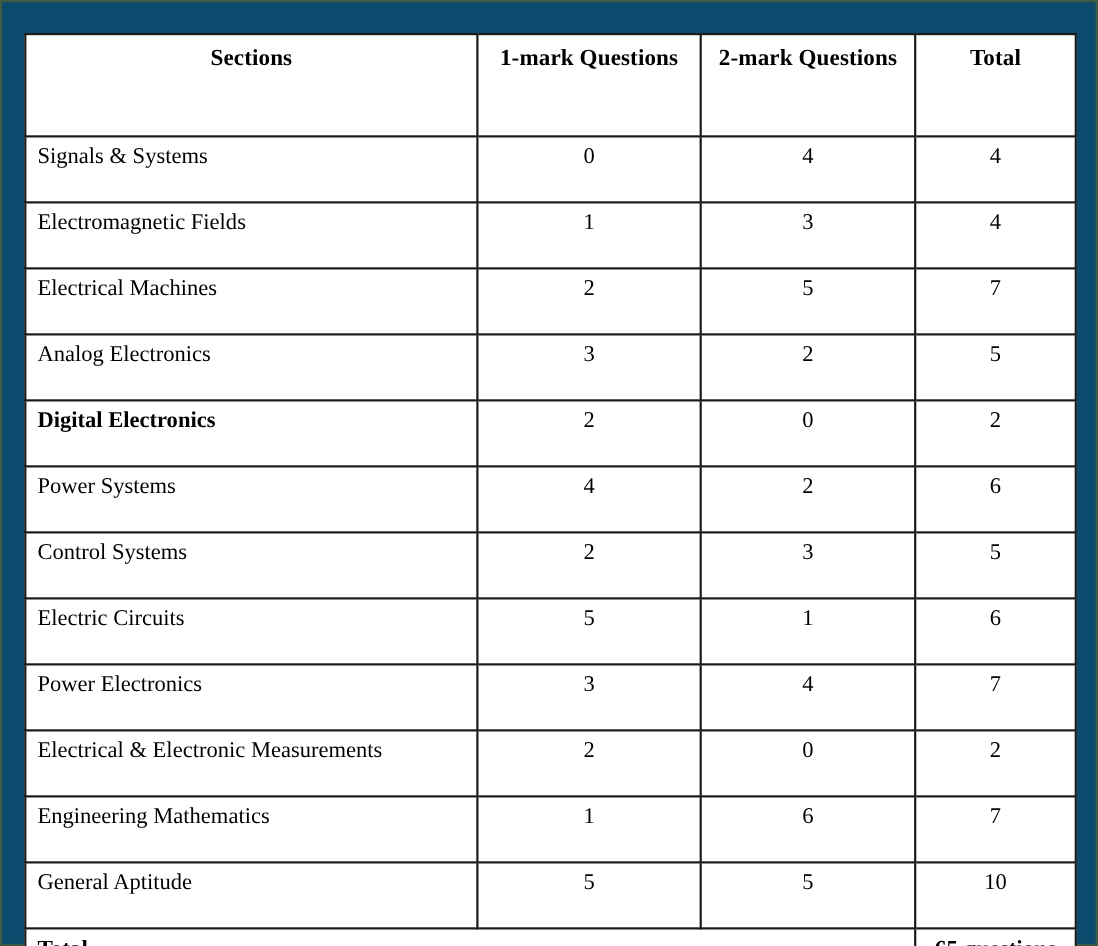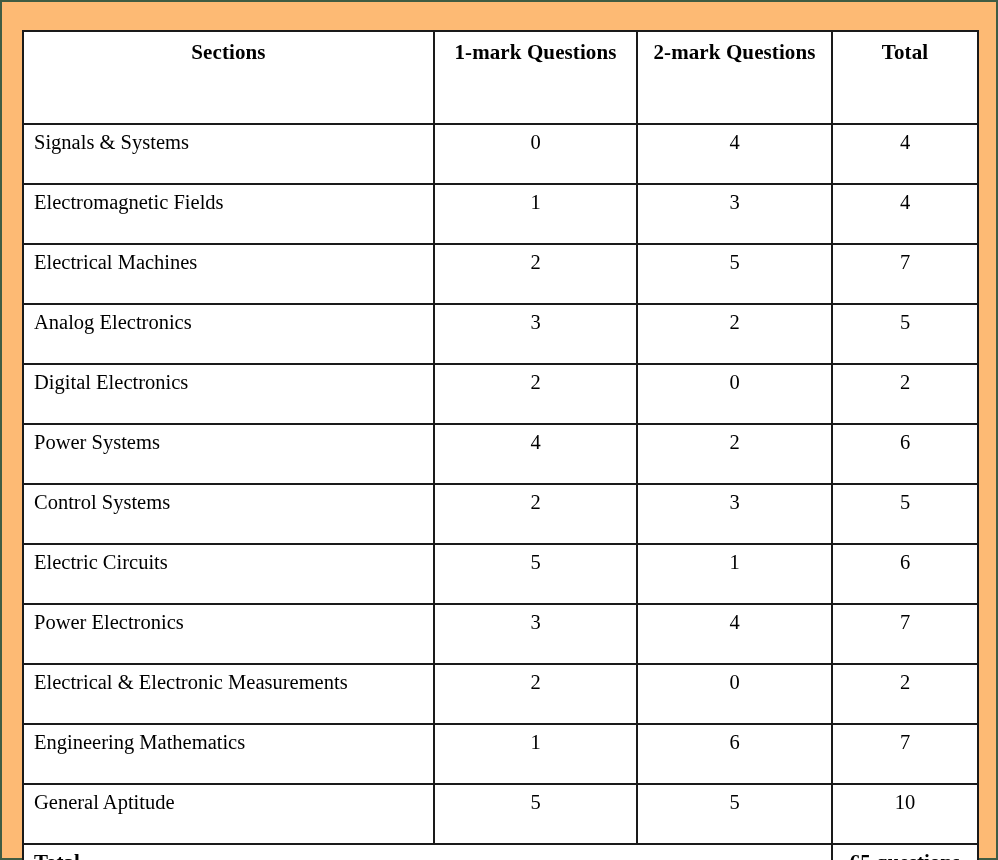--- a/index.html
+++ b/index.html
@@ -16,21 +16,21 @@
 
   
   #page-frame {
     position: absolute;
     left: 0;
     top: 0;
     width: 998px;
     height: 860px;
     box-sizing: border-box;
     border: 2px solid #3f5c43;
-    background: #fdba74;
+    background: #0c4a6e;
     padding-left: 19px;
   }
 
   
   #table-wrap {
     position: absolute;
     left: 20px;
     top: 28px;
     width: 955px;
   }
@@ -152,21 +152,21 @@
             <td class="num-cell" style="border-color: rgb(26, 26, 26);">5</td>
             <td class="num-cell" style="border-color: rgb(26, 26, 26);">7</td>
           </tr>
           <tr class="data-row">
             <td class="section-cell" style="border-color: rgb(26, 26, 26); border-radius: 11px;">Analog Electronics</td>
             <td class="num-cell" style="border-color: rgb(26, 26, 26);">3</td>
             <td class="num-cell" style="border-color: rgb(26, 26, 26);">2</td>
             <td class="num-cell" style="border-color: rgb(26, 26, 26);">5</td>
           </tr>
           <tr class="data-row">
-            <td class="section-cell" style="border-color: rgb(26, 26, 26);">Digital Electronics</td>
+            <td class="section-cell" style="border-color: rgb(26, 26, 26); font-weight: bold;">Digital Electronics</td>
             <td class="num-cell" style="border-color: rgb(26, 26, 26);">2</td>
             <td class="num-cell" style="border-color: rgb(26, 26, 26);">0</td>
             <td class="num-cell" style="border-color: rgb(26, 26, 26);">2</td>
           </tr>
           <tr class="data-row">
             <td class="section-cell" style="border-color: rgb(26, 26, 26);">Power Systems</td>
             <td class="num-cell" style="border-color: rgb(26, 26, 26);">4</td>
             <td class="num-cell" style="border-color: rgb(26, 26, 26);">2</td>
             <td class="num-cell" style="border-color: rgb(26, 26, 26);">6</td>
           </tr>

